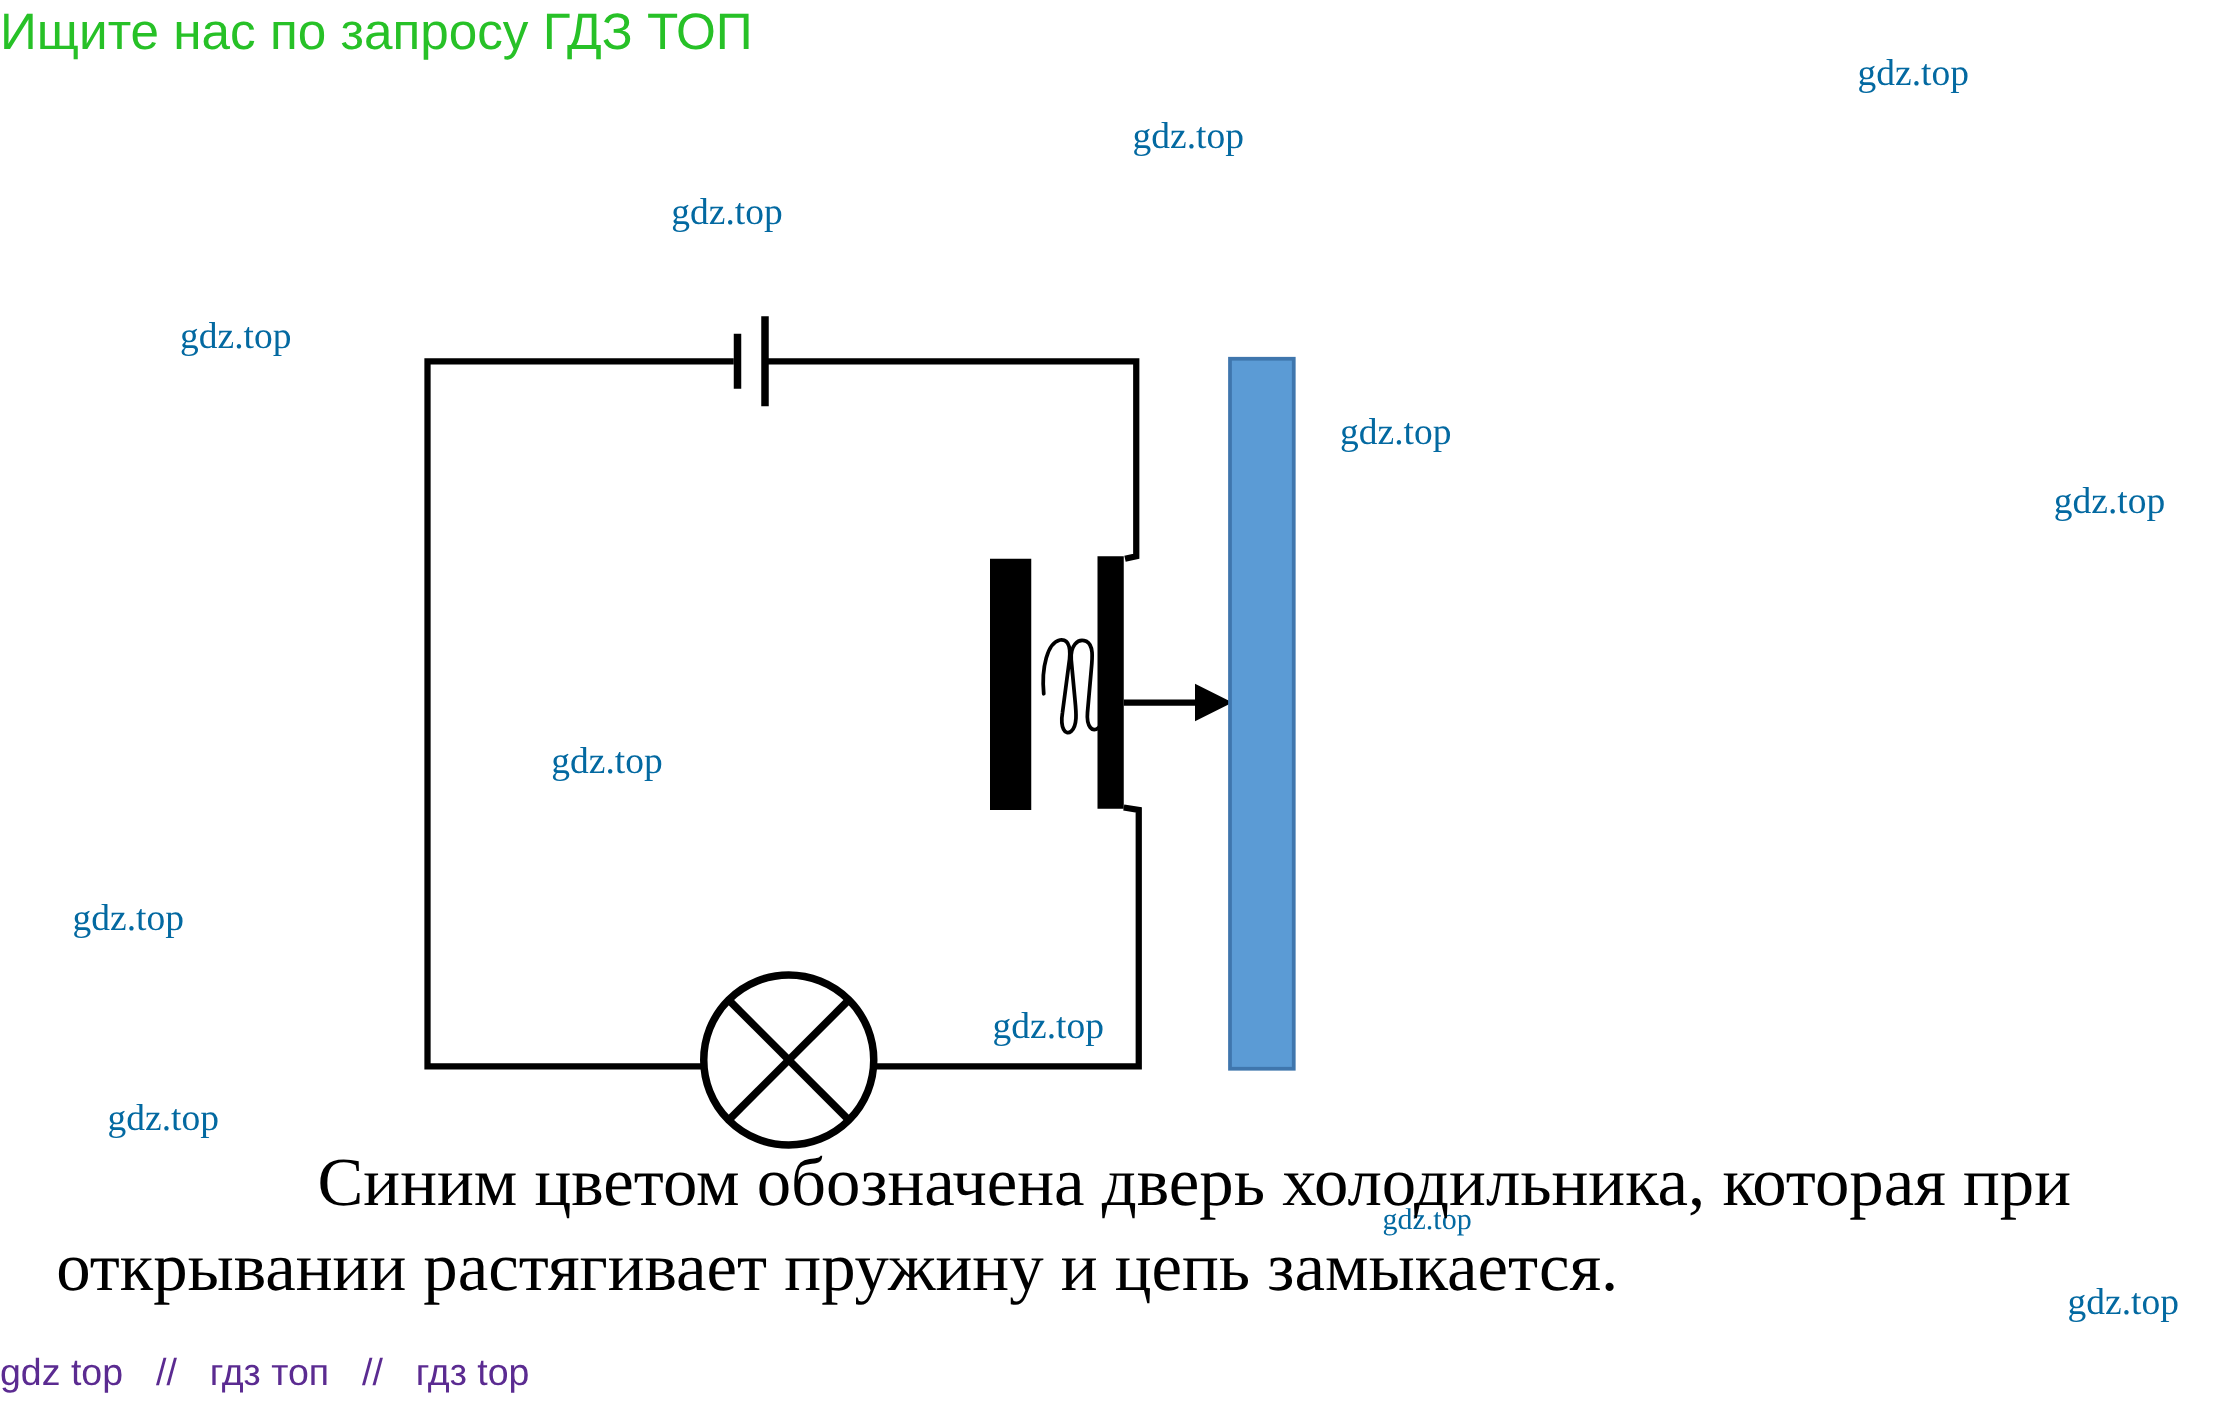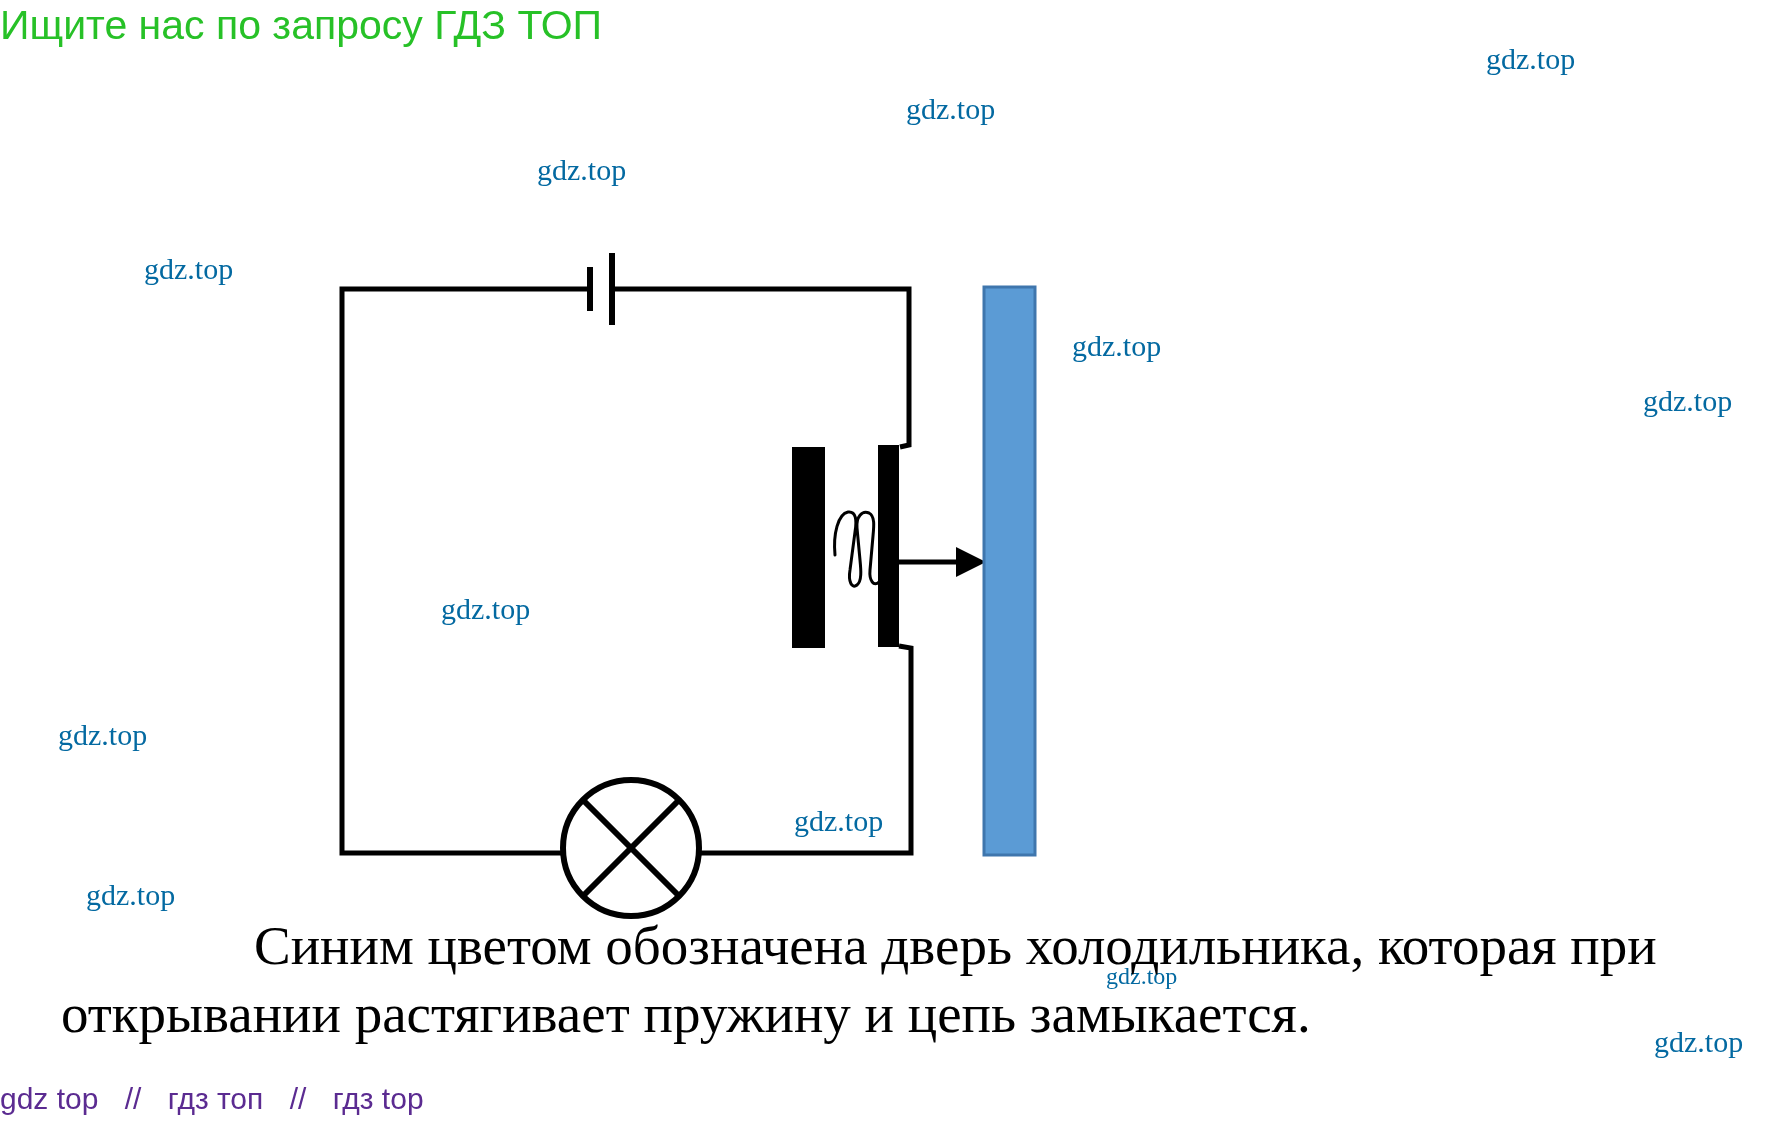--- a/index.html
+++ b/index.html
@@ -33,21 +33,21 @@
     font-size:30px;color:#0369a1;
     white-space:nowrap;line-height:1;
   }
   .answer{
     position:absolute;
     font-family:"Liberation Serif", serif;
     font-size:55px;color:#000;
     white-space:nowrap;line-height:1.1;
   }
   .answer.line1{left:254px;top:916px;}
-  .answer.line2{left:61px;top:984px;text-align:center;}
+  .answer.line2{left:45px;top:984px;text-align:center;}
   .footer{
     position:absolute;left:0;top:1082px;width:100%;
     text-align:left;
     font-size:30px;color:#5b2b91;
     font-family:"Liberation Sans", sans-serif;
   }
   .footer a{color:#5b2b91;text-decoration:none;cursor:pointer;}
   .footer .sep{margin:0 18px;}
 </style>
 </head>

